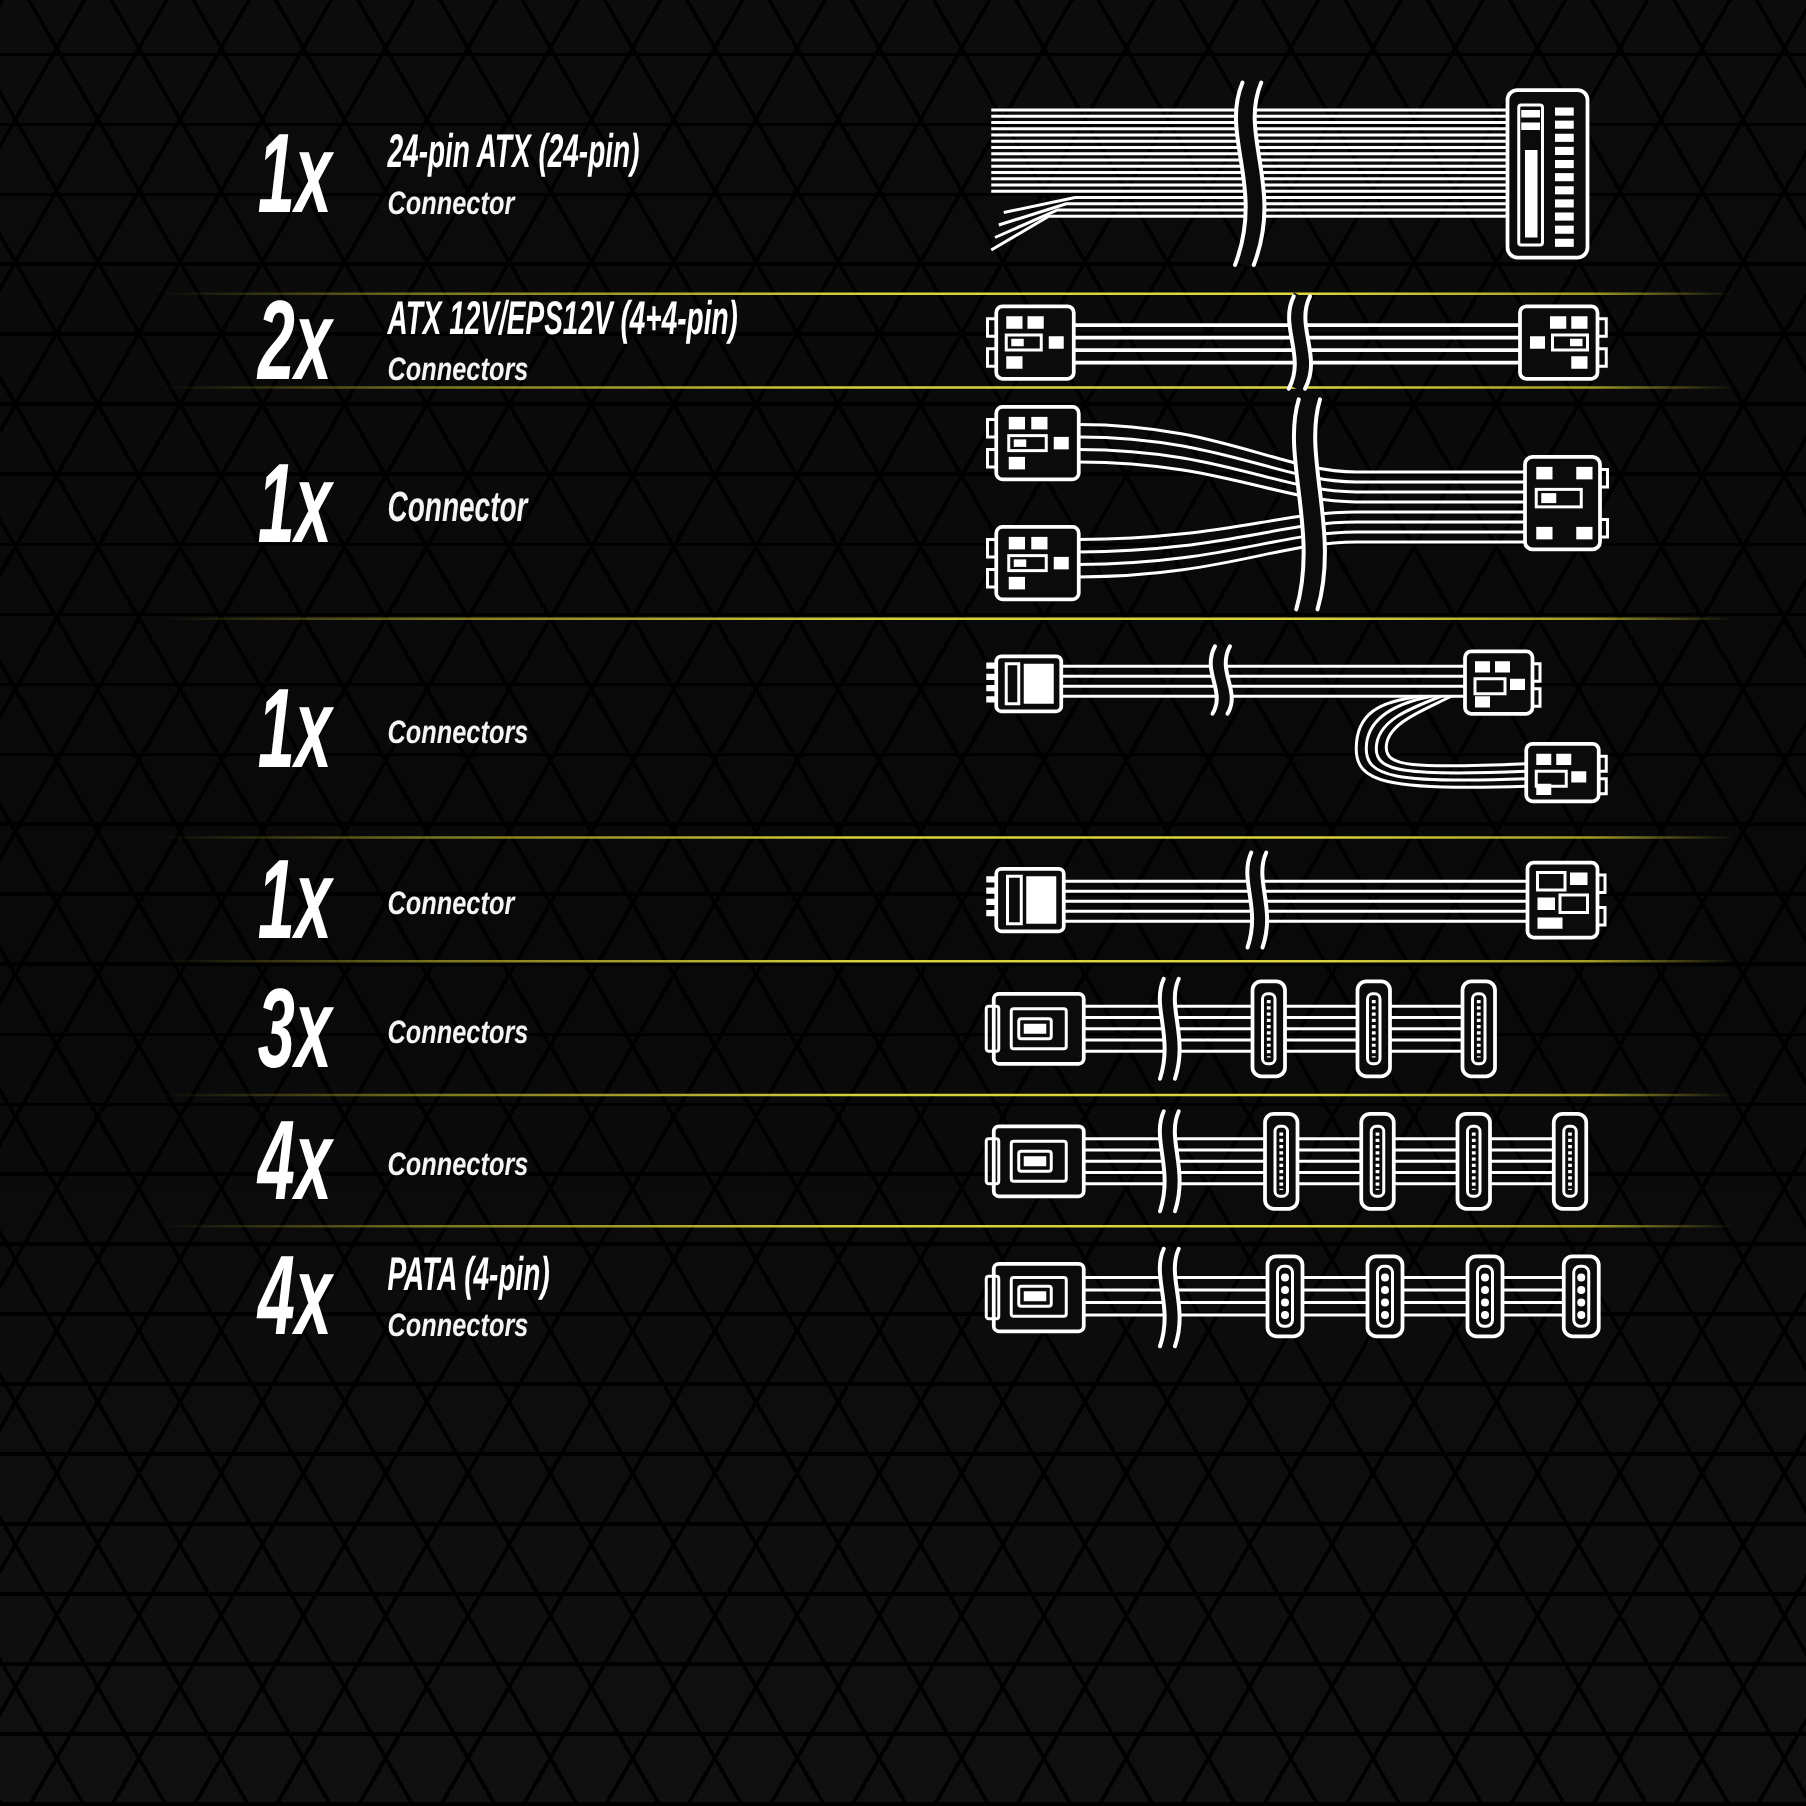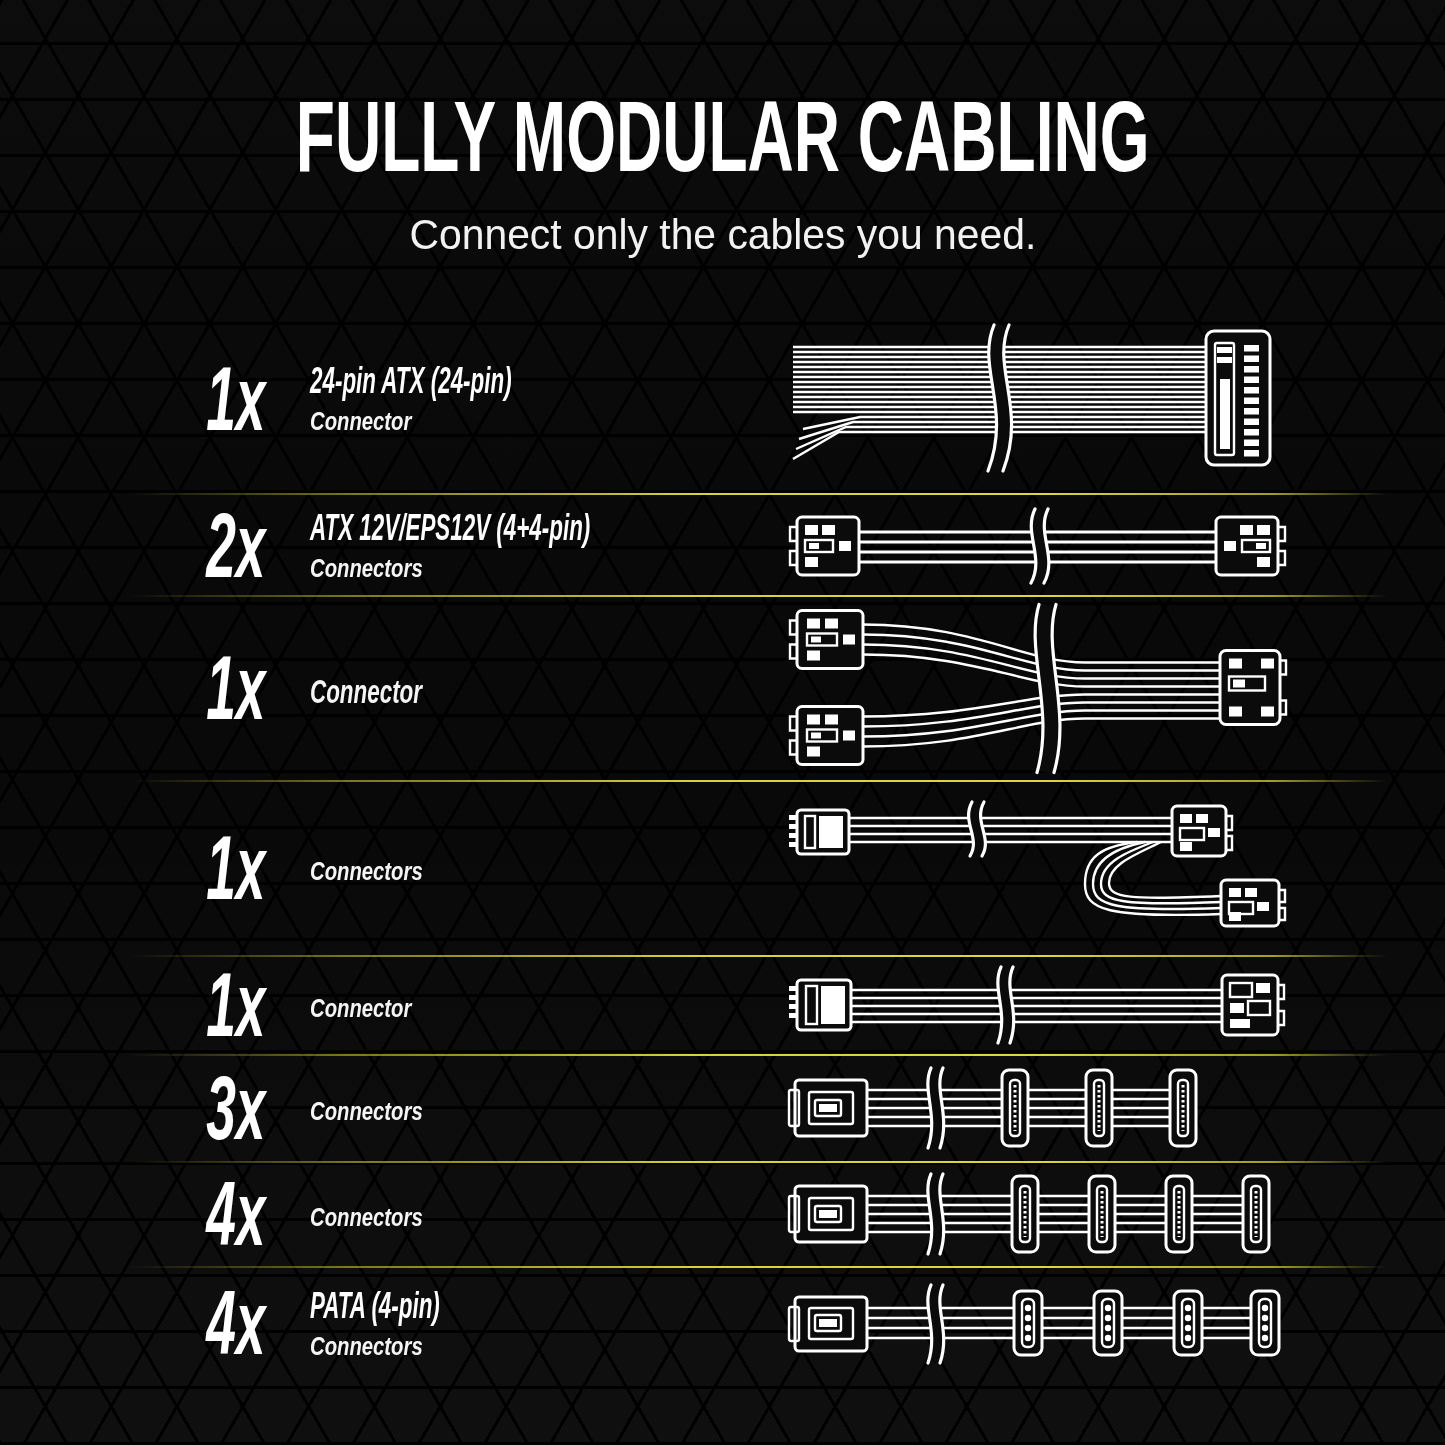--- a/index.html
+++ b/index.html
@@ -22,21 +22,21 @@
   }
   .subtitle{
     margin-top:22px;text-align:center;
   }
   .subtitle span{
     display:inline-block;font-weight:400;font-size:43px;color:#f2f2f2;
     transform:scale(0.95,1);transform-origin:center center;white-space:nowrap;
   }
   .rows{margin-top:44px;font-style:italic;}
   .row{position:relative;display:flex;align-items:center;width:1445px;}
-  .row-1{height:190px;} .row-2{height:100px;} .row-3{height:183px;} .row-4{height:173px;}
+  .row-1{height:190px;} .row-2{height:73px;} .row-3{height:183px;} .row-4{height:173px;}
   .row-5{height:97px;}  .row-6{height:105px;border-radius:30px;} .row-7{height:103px;} .row-8{height:110px;}
   .qty{
     margin-left:188px;width:94px;text-align:center;flex:0 0 auto;
   }
   .qty span{
     display:inline-block;font-weight:700;font-size:86px;line-height:1;
     transform:scale(0.62,1.05);transform-origin:center center;white-space:nowrap;
   }
   .labels{margin-left:28px;flex:0 0 auto;}
   .cname{display:block;}
@@ -64,24 +64,20 @@
   .wv{stroke:#fff;stroke-width:3.2;fill:none;stroke-linecap:round;}
   .body{fill:#0b0b0b;stroke:#fff;stroke-width:3;}
   .pin{fill:#fff;stroke:none;}
   .frame{fill:none;stroke:#fff;stroke-width:2.4;}
 </style>
 </head>
 <body>
 
 <div class="stage">
 
-  <div class="hdr">
-    <div><span class="title">FULLY MODULAR CABLING</span></div>
-    <div class="subtitle"><span>Connect only the cables you need.</span></div>
-  </div>
 
   <div class="rows">
 
     <div class="row row-1">
       <div class="qty"><span>1x</span></div>
       <div class="labels">
         <span class="cname"><span>24-pin ATX (24-pin)</span></span>
         <span class="cunit"><span>Connector</span></span>
       </div>
       <div class="cable">

